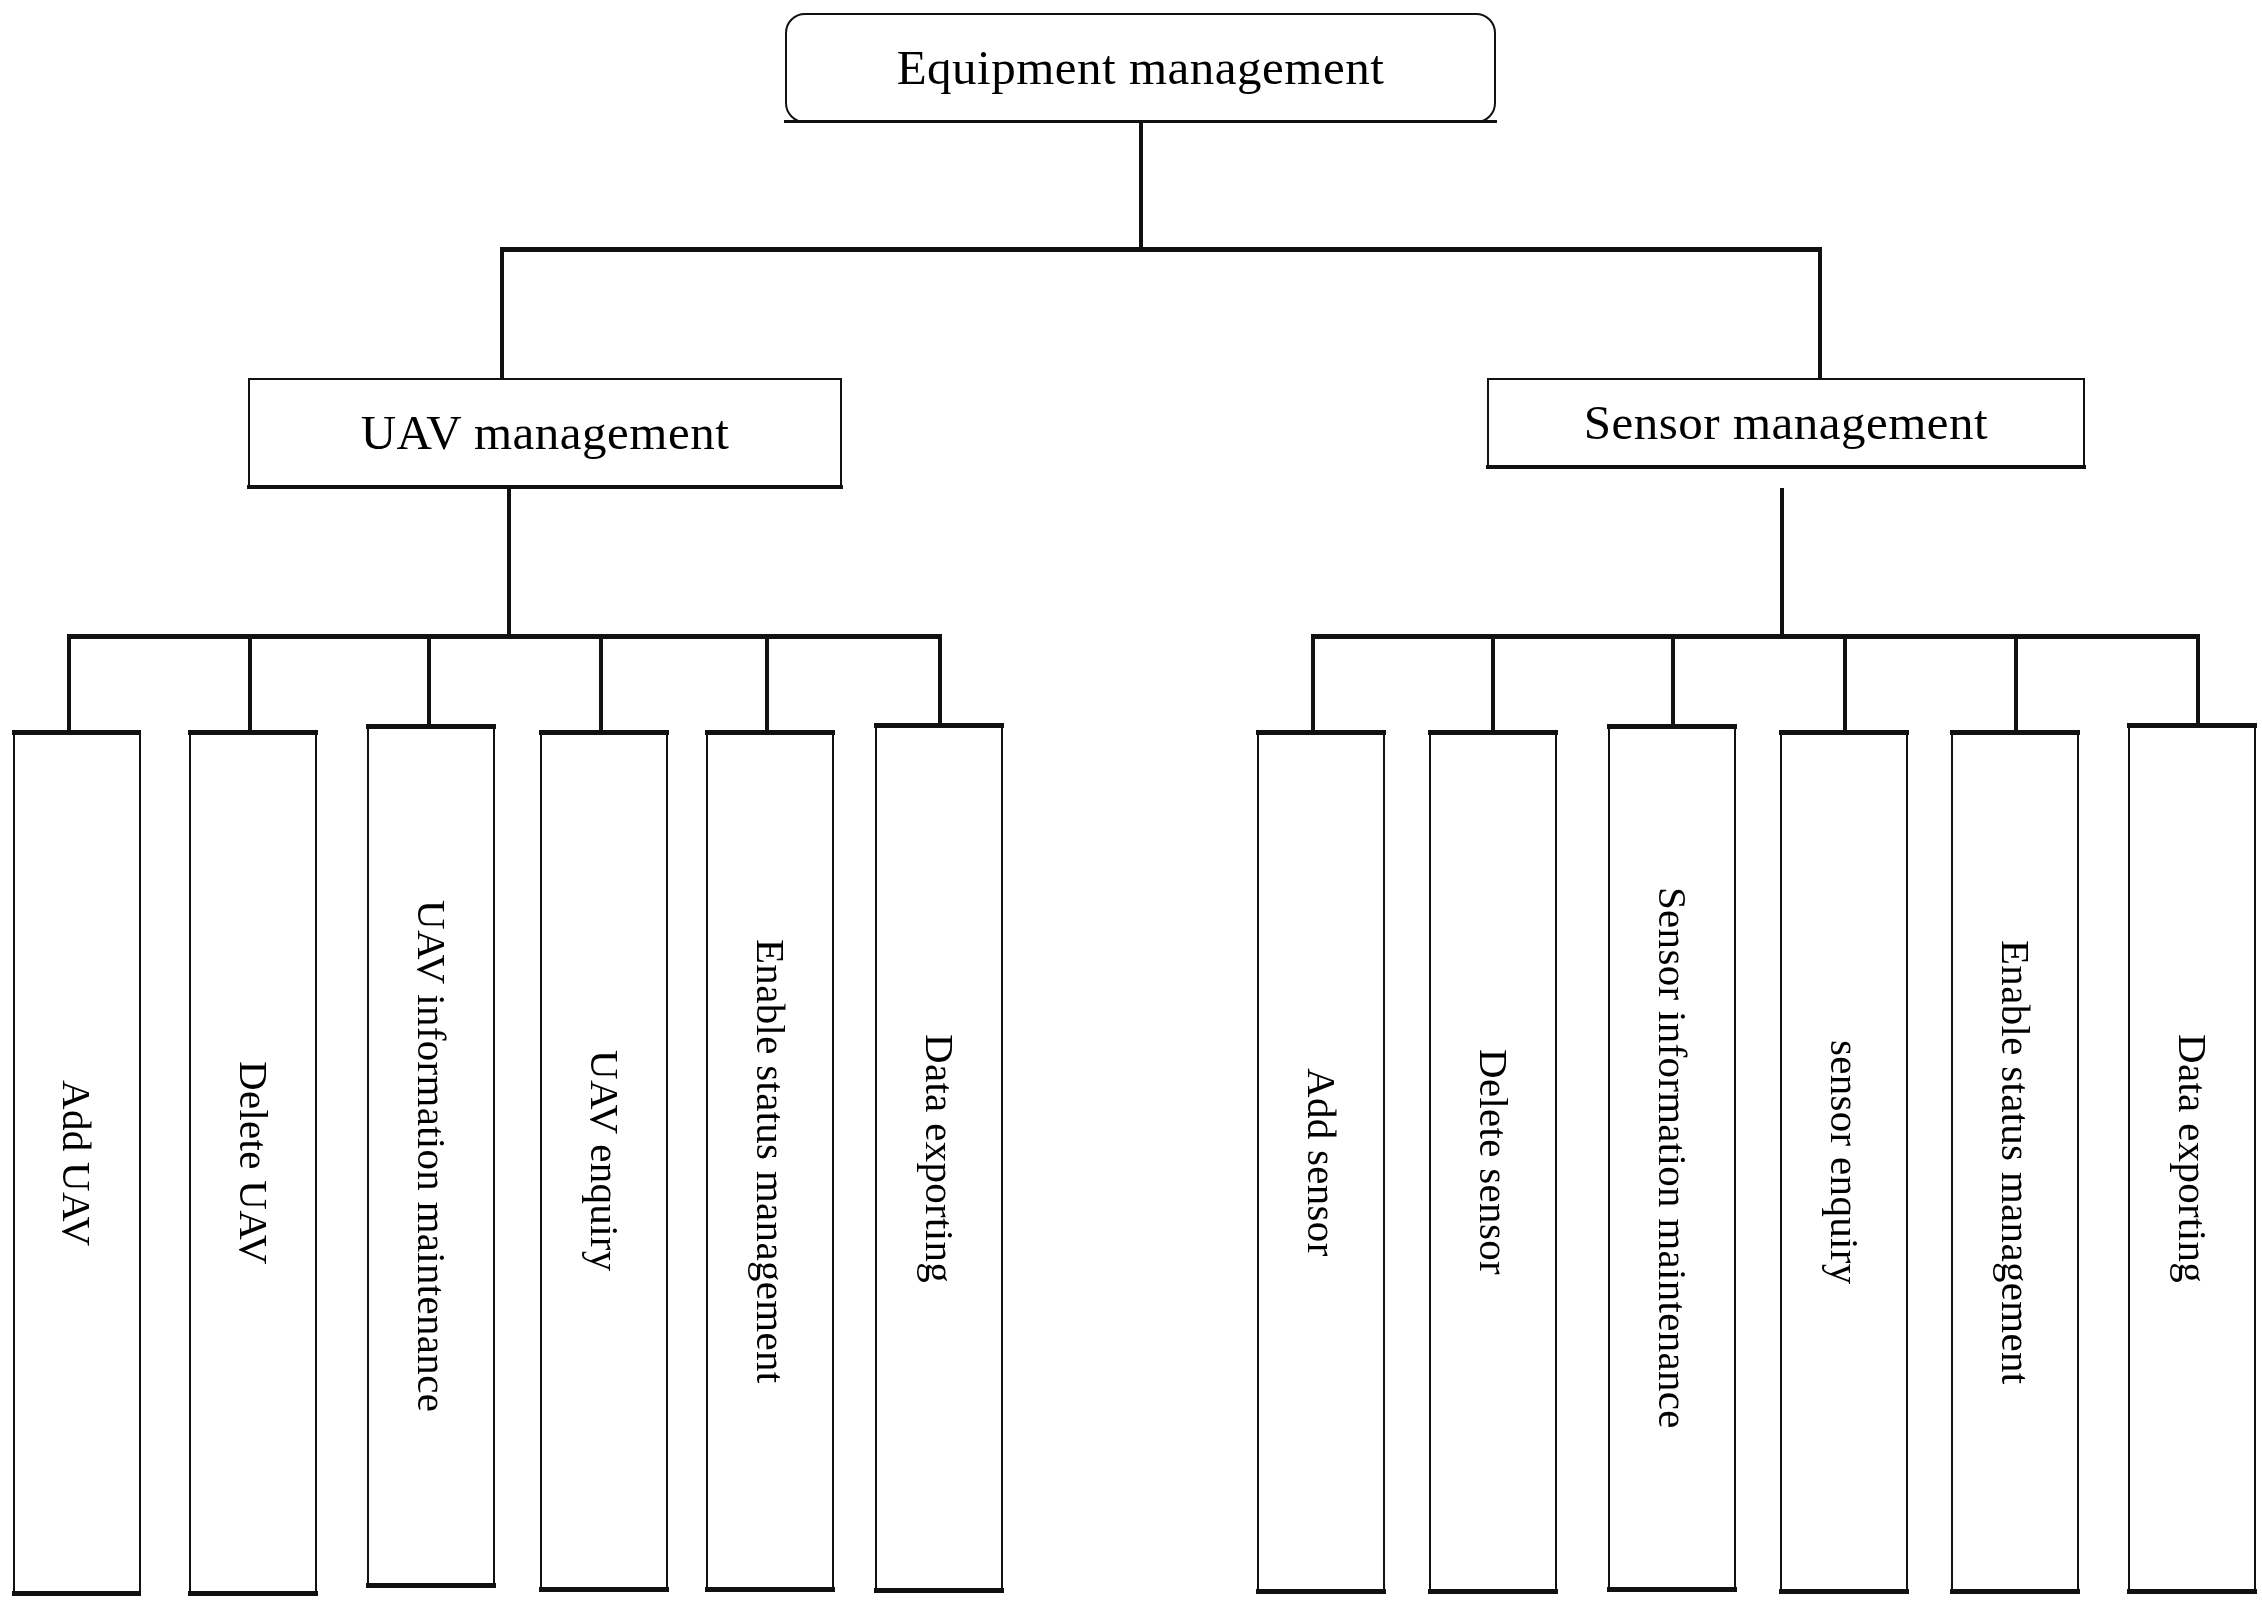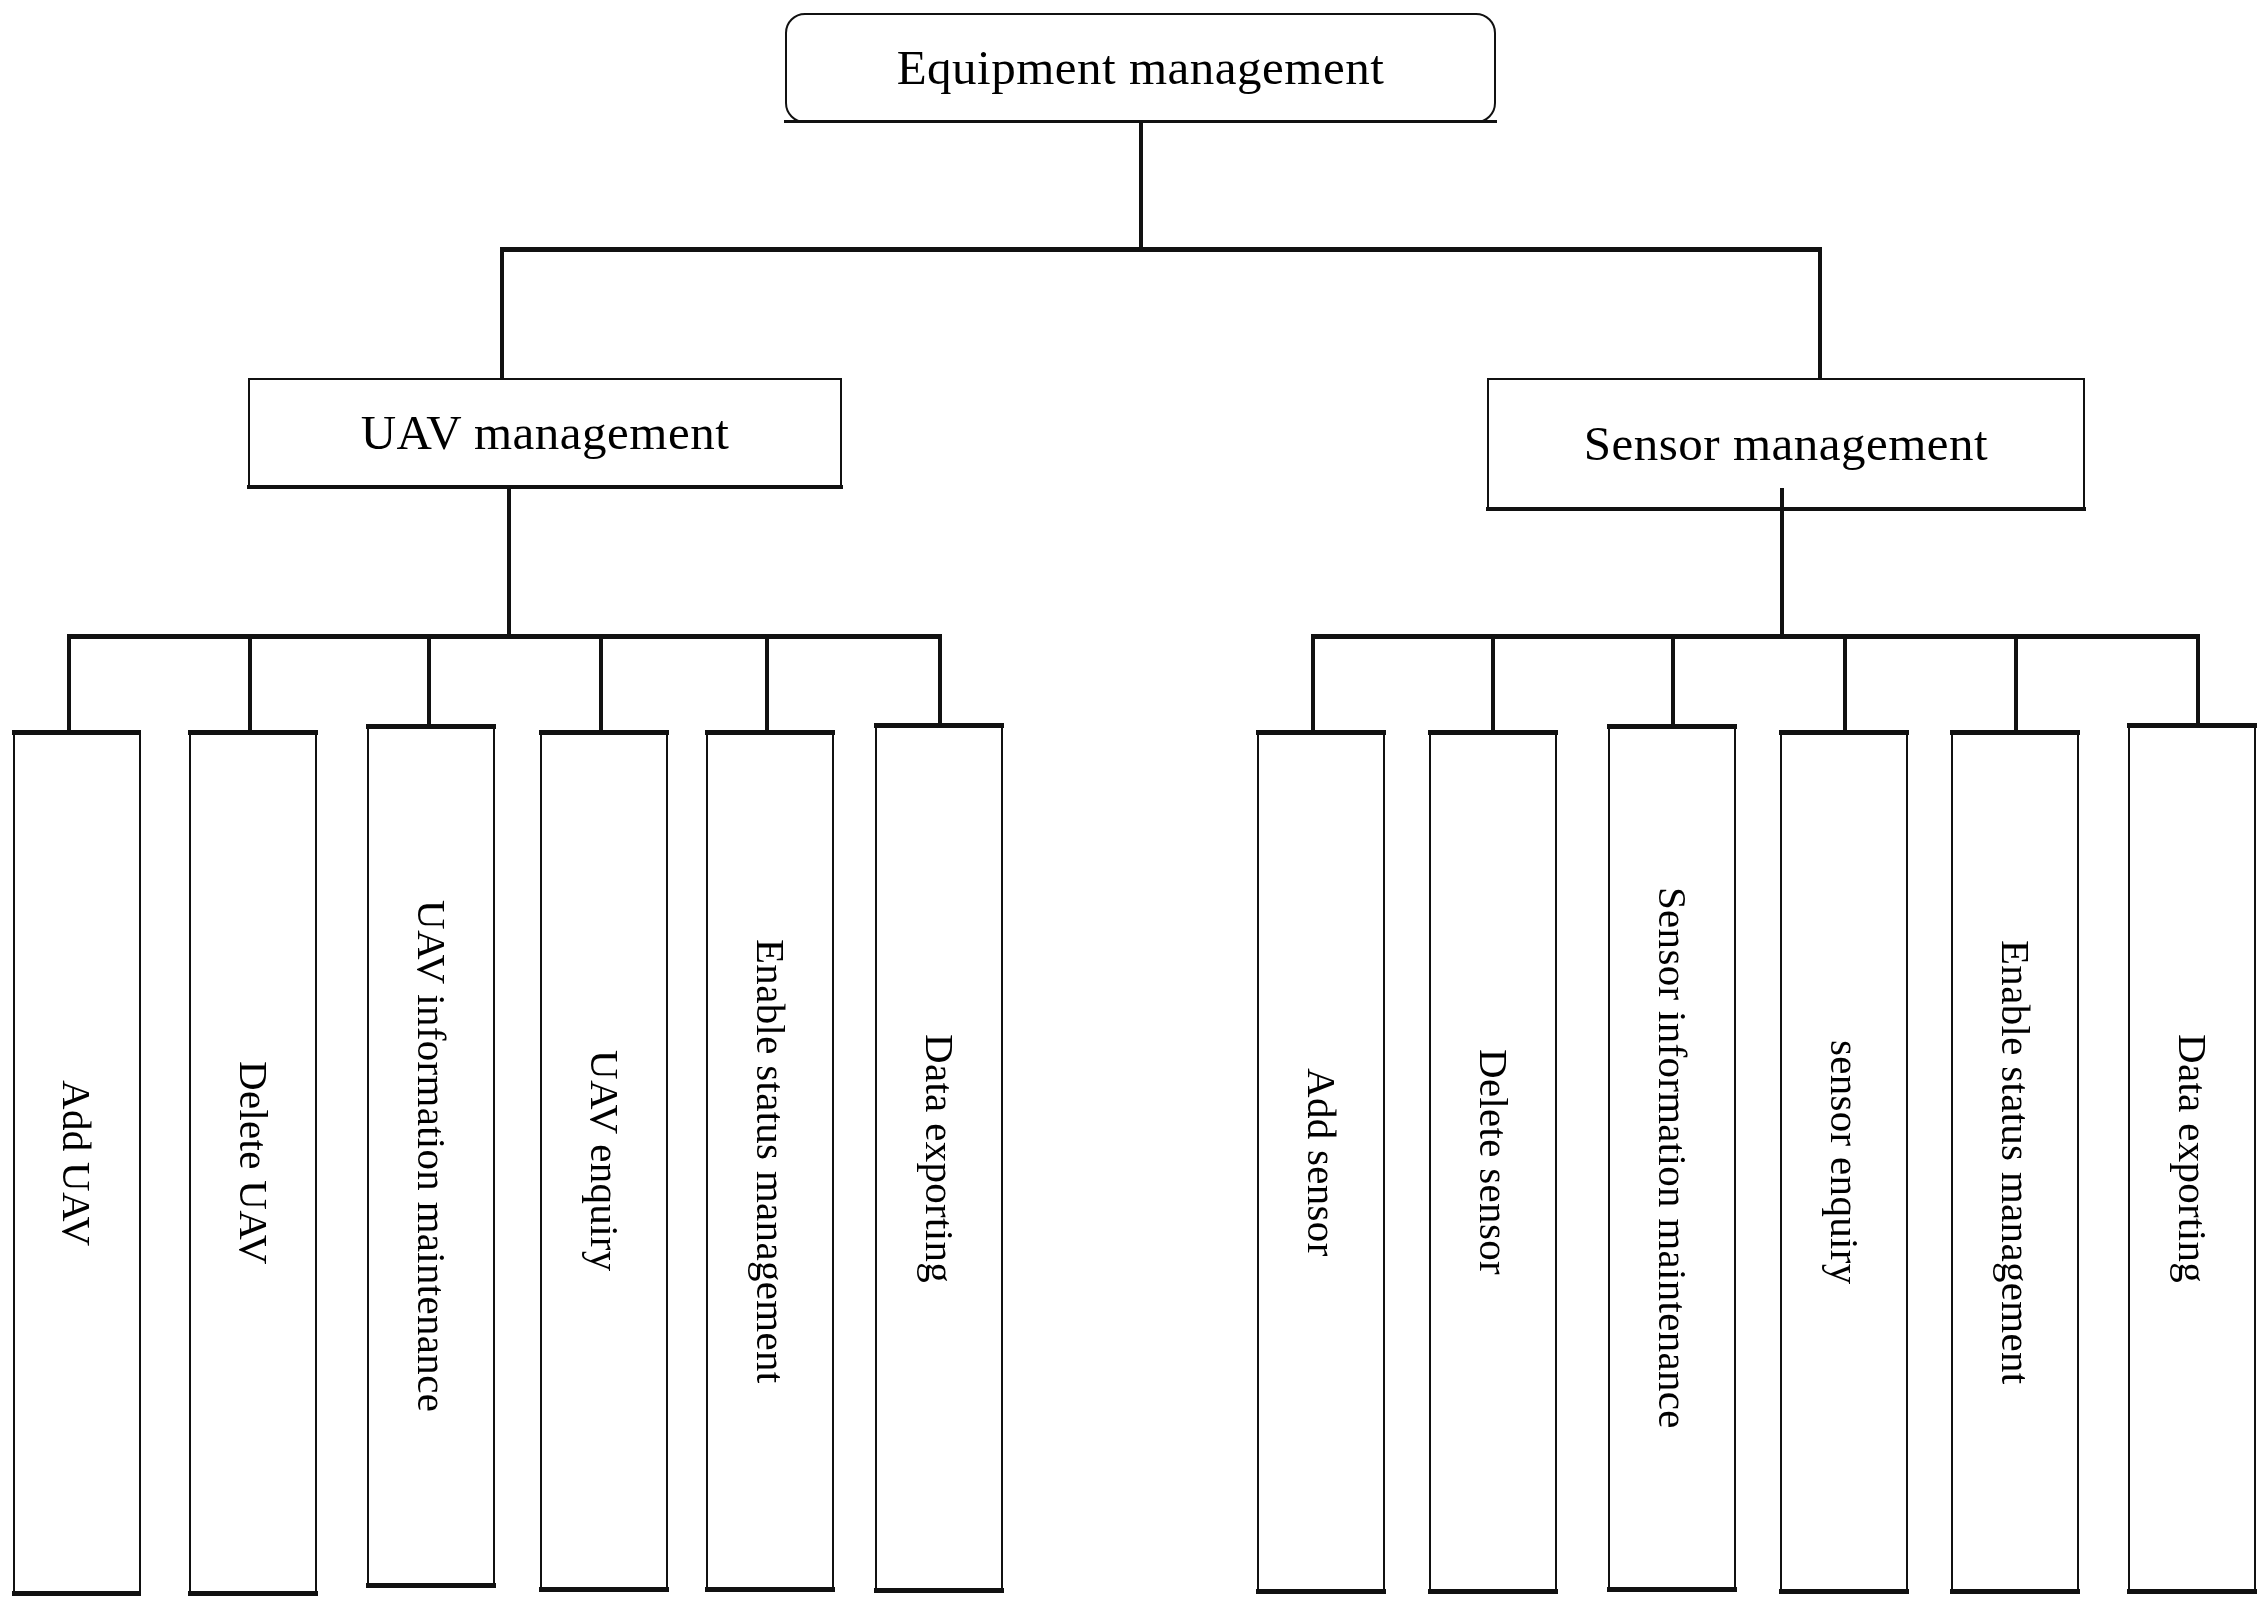--- a/index.html
+++ b/index.html
@@ -120,21 +120,21 @@
   <div class="node vert" style="left:540px; top:731px; width:128px; height:860px;">
     <span class="vlabel">UAV enquiry</span>
   </div>
   <div class="node vert" style="left:706px; top:731px; width:128px; height:860px;">
     <span class="vlabel">Enable status management</span>
   </div>
   <div class="node vert" style="left:875px; top:724px; width:128px; height:868px;">
     <span class="vlabel">Data exporting</span>
   </div>
 
-  <div class="node horiz" id="node-sensor" style="left:1487px; top:378px; width:598px; height:132px;">
+  <div class="node horiz" id="node-sensor" style="left:1487px; top:378px; width:598px; height:90px;">
     <span>Sensor management</span>
   </div>
 
   <div class="conn v" style="left:1780px; top:488px; width:3.6px; height:149px;"></div>
 
   <div class="conn h" style="left:1311px; top:634px; width:889px; height:5.4px;"></div>
 
   <div class="conn v" style="left:1311px; top:634px; width:3.6px; height:97px;"></div>
   <div class="conn v" style="left:1491px; top:634px; width:3.6px; height:97px;"></div>
   <div class="conn v" style="left:1671px; top:634px; width:3.6px; height:92px;"></div>

